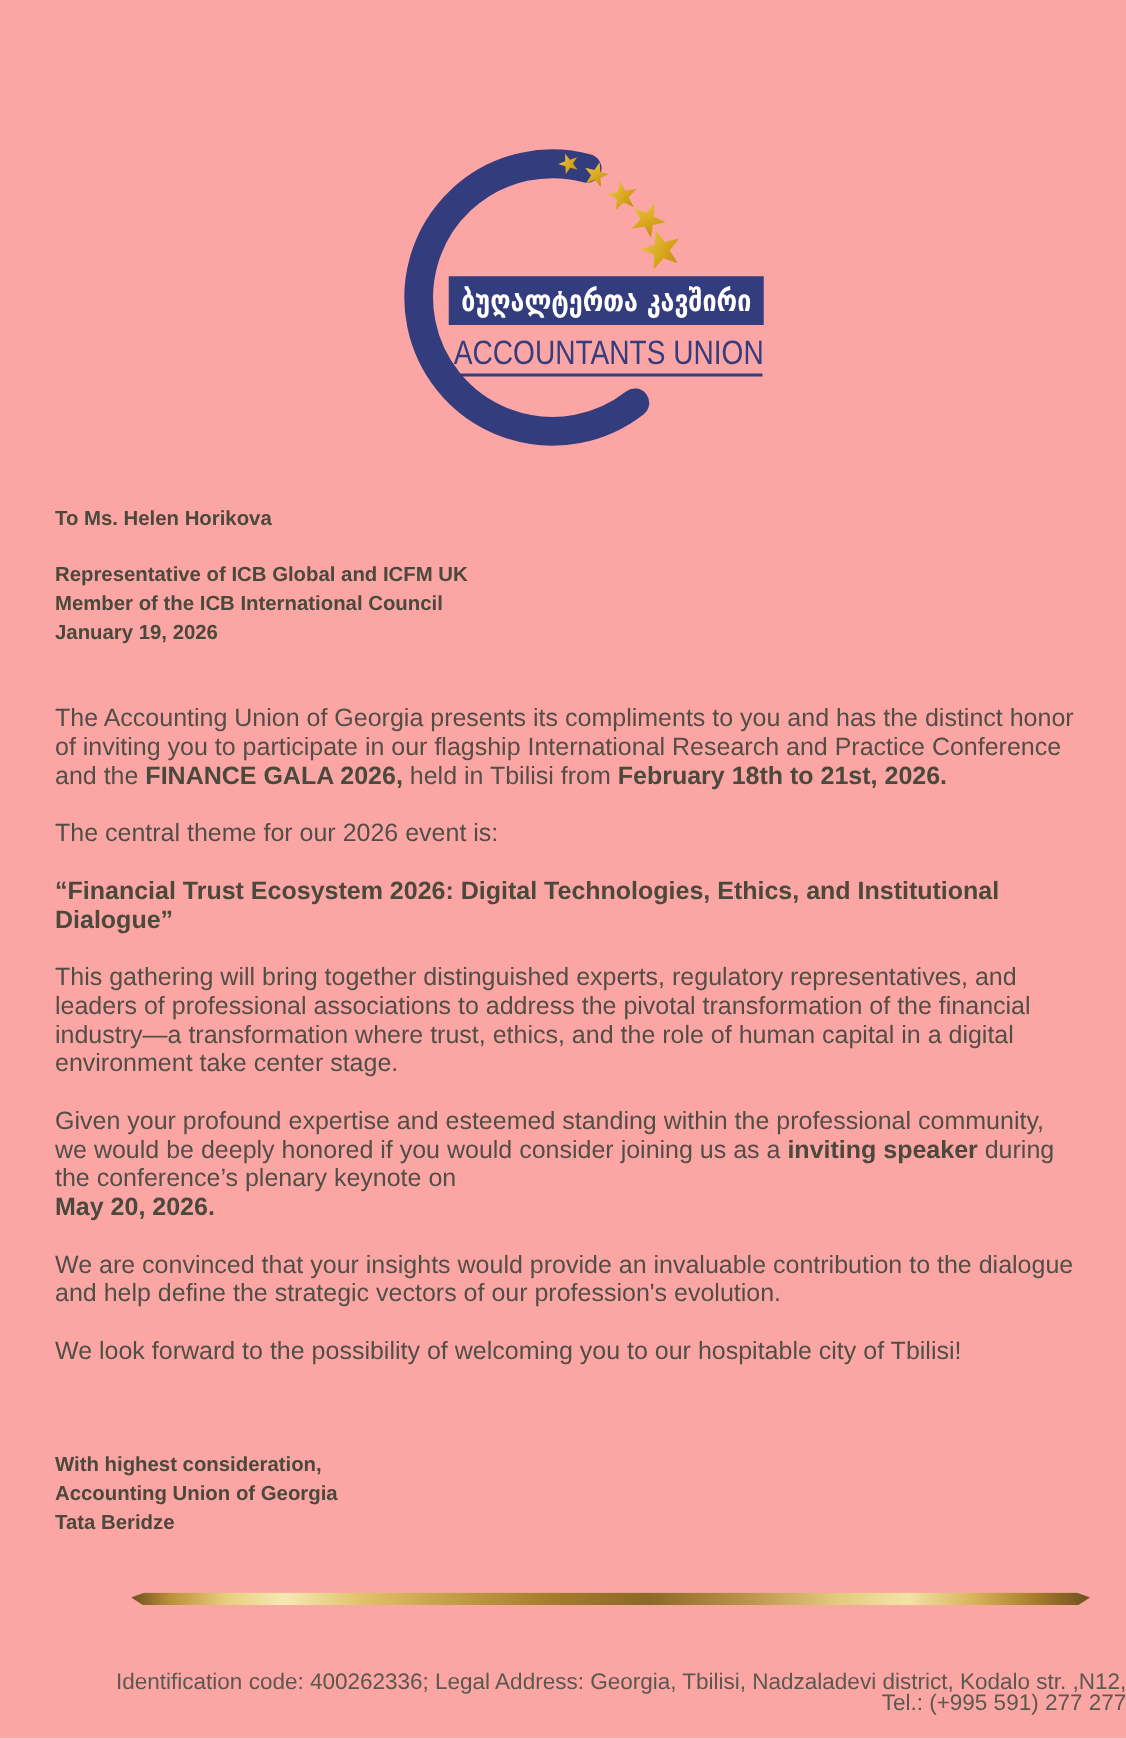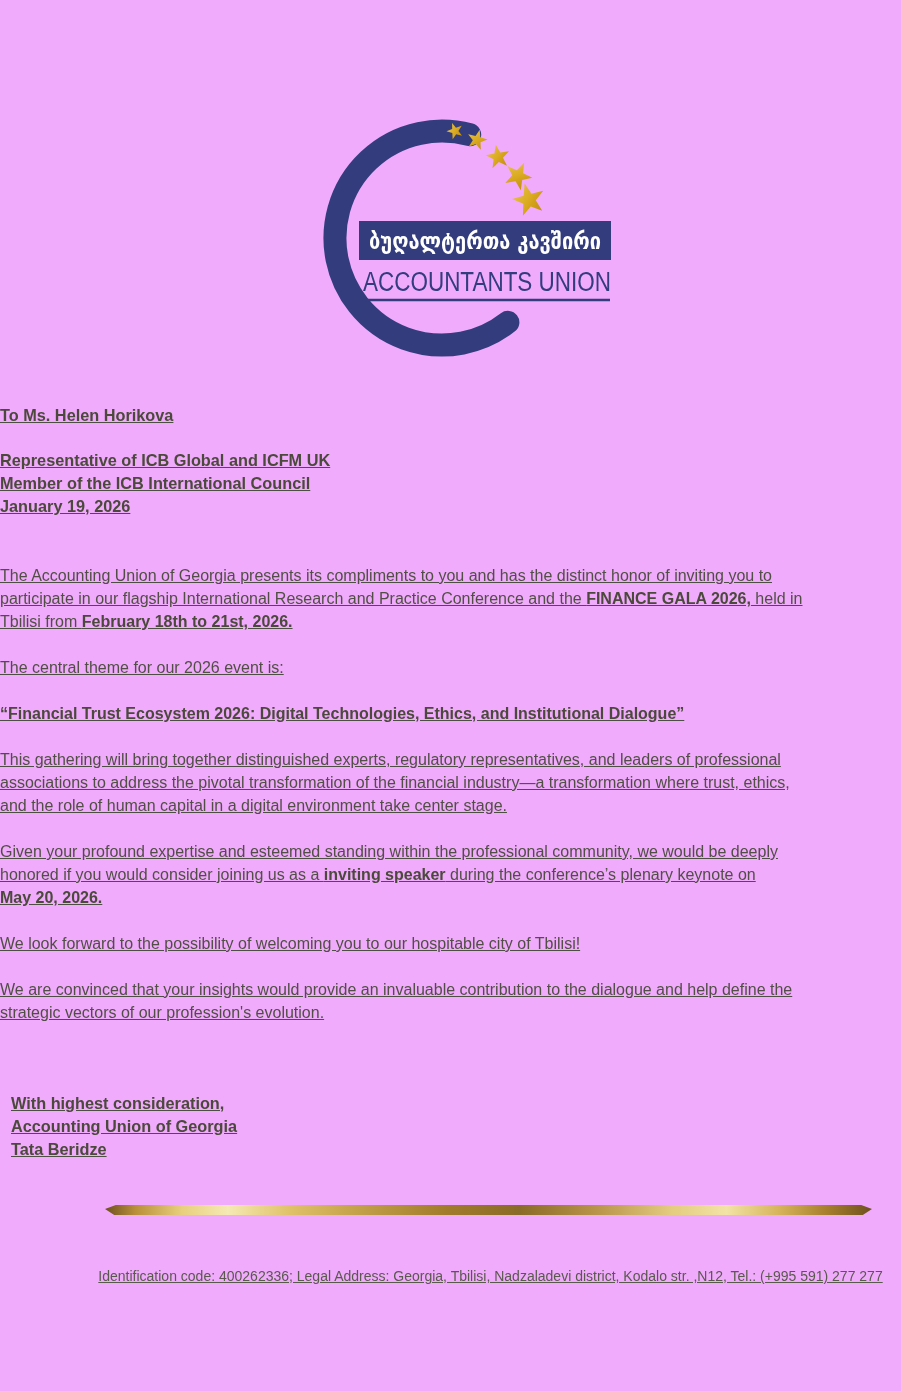--- a/index.html
+++ b/index.html
@@ -1,72 +1,71 @@
 <!DOCTYPE html>
 <html><head>
 <meta charset="utf-8">
 <style>
   * { margin: 0; padding: 0; box-sizing: border-box; }
   html, body { background: #ffffff; }
   .page {
     position: relative;
     width: 901px;
     height: 1391px;
-    background: #f0abfc;
+    background: #fca5a5;
     font-family: "Liberation Sans", sans-serif;
     color: #4f4e44;
     overflow: hidden;
   }
   .logo-svg {
     display: block;
     margin: 112px 0 0 312px;
   }
   .letter-body {
+    padding-left: 44px;
     width: 860px;
-    text-decoration: underline;
   }
   .bold-line {
     font-size: 16.3px;
     line-height: 23px;
     font-weight: bold;
     color: #4a493b;
   }
   .to-line { margin-top: 40px; }
   .titles-block { margin-top: 22px; }
   .salutation { margin-top: 23px; }
   .body-p {
     margin-top: 23px;
-    font-size: 16px;
+    font-size: 20px;
     line-height: 23px;
     color: #514f45;
     max-width: 818px;
   }
   .body-p strong, .theme-line { color: #4a493b; }
   .p-first { margin-top: 46px; }
   .theme-line { font-weight: bold; }
-  .signature-block { margin-top: 68px; margin-left: 11px; }
+  .signature-block { margin-top: 68px; }
   .gold-divider {
     margin: 44px 0 0 105px;
     width: 767px;
     height: 10px;
     background: linear-gradient(90deg,
       #6e5020 0%, #b98f3a 4%, #e8cf7d 10%, #f5e9b4 16%,
       #e0c26a 24%, #c3a04a 33%, #a37c2c 44%, #8a6a28 54%,
       #b8934a 64%, #e4cc80 74%, #f2e3a6 81%, #d6b35a 88%,
       #a87f2d 94%, #6e5020 100%);
     clip-path: polygon(0 40%, 1.4% 0, 98.6% 0, 100% 40%, 98.8% 100%, 1.2% 100%);
   }
   .footer-line {
     margin: 53px 0 0 80px;
     width: 821px;
-    text-align: center;
-    font-size: 14px;
+    text-align: right;
+    font-size: 18px;
     line-height: 17px;
     color: #5a594e;
-    text-decoration: underline;
   }
 </style>
 </head>
 <body>
 
 <div class="page">
 
   <svg class="logo-svg" width="330" height="252" viewBox="0 0 330 252">
     <defs>
       <linearGradient id="goldGrad" x1="0" y1="0" x2="1" y2="1">
@@ -105,23 +104,23 @@
     <p class="body-p p-first"><span>The Accounting Union of Georgia presents its compliments to you and has the distinct honor of inviting you to participate in our flagship International Research and Practice Conference and the </span><strong>FINANCE GALA 2026,</strong><span> held in Tbilisi from </span><strong>February 18th to 21st, 2026.</strong></p>
 
     <p class="body-p">The central theme for our 2026 event is:</p>
 
     <p class="body-p theme-line">“Financial Trust Ecosystem 2026: Digital Technologies, Ethics, and Institutional Dialogue”</p>
 
     <p class="body-p">This gathering will bring together distinguished experts, regulatory representatives, and leaders of professional associations to address the pivotal transformation of the financial industry—a transformation where trust, ethics, and the role of human capital in a digital environment take center stage.</p>
 
     <p class="body-p"><span>Given your profound expertise and esteemed standing within the professional community, we would be deeply honored if you would consider joining us as a </span><strong>inviting speaker</strong><span> during the conference’s plenary keynote on</span><br><strong>May 20, 2026.</strong></p>
 
+    <p class="body-p">We are convinced that your insights would provide an invaluable contribution to the dialogue and help define the strategic vectors of our profession's evolution.</p>
+
     <p class="body-p">We look forward to the possibility of welcoming you to our hospitable city of Tbilisi!</p>
-
-    <p class="body-p">We are convinced that your insights would provide an invaluable contribution to the dialogue and help define the strategic vectors of our profession's evolution.</p>
 
     <div class="signature-block">
       <div class="bold-line">With highest consideration,</div>
       <div class="bold-line">Accounting Union of Georgia</div>
       <div class="bold-line">Tata Beridze</div>
     </div>
 
   </div>
 
   <div class="gold-divider"></div>

